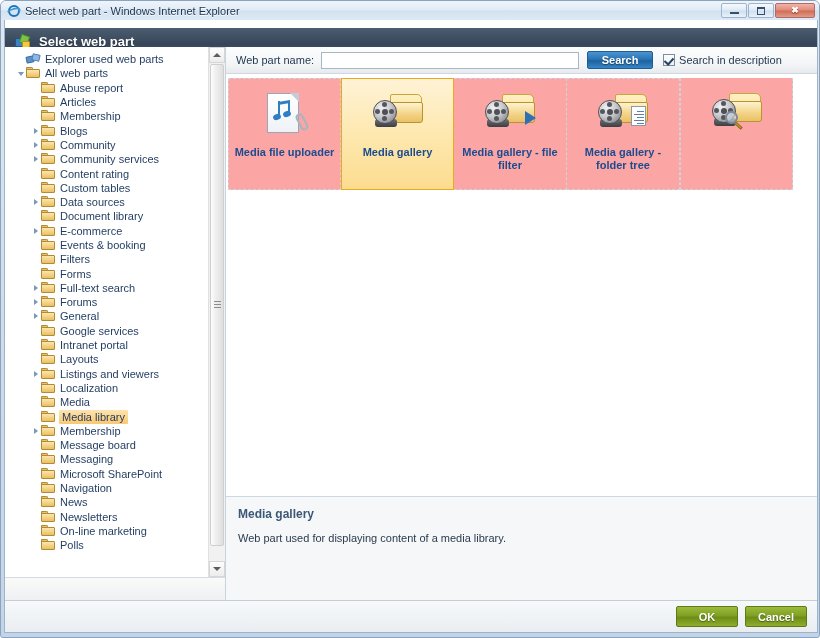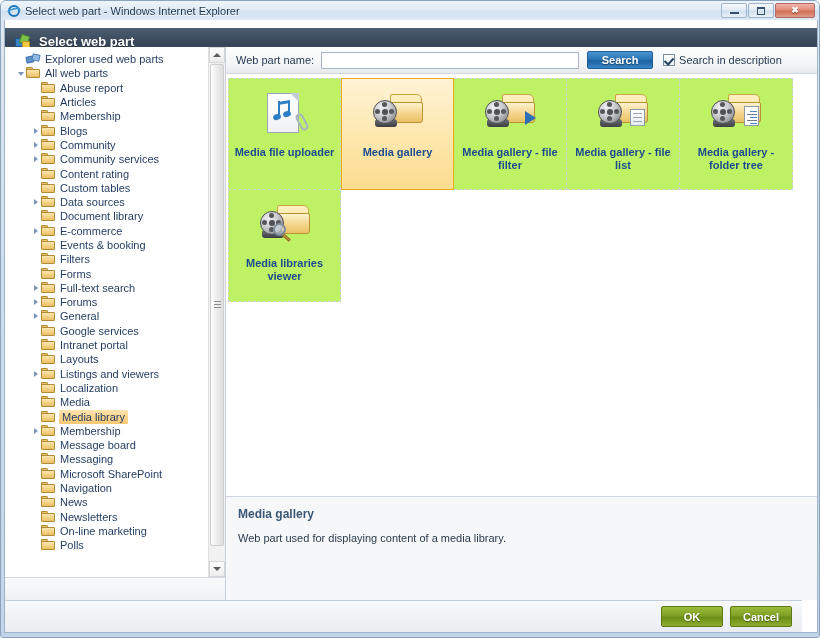--- a/index.html
+++ b/index.html
@@ -283,21 +283,21 @@
   }
   .tile {
     width: 113px; height: 112px;
     box-sizing: border-box;
     border: 1px dashed #cfd4da;
     border-top: none; border-left: none;
     display: flex; flex-direction: column;
     align-items: center; justify-content: flex-start;
     padding-top: 11px;
     cursor: pointer;
-    background: #bef264;
+    background: #fca5a5;
   }
   .tile.first-col { border-left: 1px dashed #cfd4da; }
   .tile.row0 { border-top: 1px dashed #cfd4da; }
   .tile.selected {
     border: 1px solid #eba91c;
     background: linear-gradient(to bottom, #fff3d6 0%, #fde7ac 55%, #fcdc8f 100%);
   }
   .tile-icon { width: 52px; height: 48px; position: relative; margin-bottom: 8px; }
   .tile-label {
     font-size: 11px; font-weight: bold; color: #1c4c8f;
@@ -419,21 +419,21 @@
     box-sizing: border-box;
   }
   #desc-title {
     font-size: 12px; font-weight: bold; color: #3b5876;
     margin-bottom: 11px;
   }
   #desc-text { font-size: 11px; color: #2a3b4d; }
 
   
   #footer {
-    position: absolute; left: 0; right: 15px; bottom: 0; height: 32px;
+    position: absolute; left: 0; right: 0; bottom: 0; height: 32px;
     background: linear-gradient(to bottom, #f7f9fb 0%, #e9edf1 100%);
     border-top: 1px solid #c3ced9;
     display: flex; align-items: center; justify-content: flex-end;
     padding-right: 10px;
     box-sizing: border-box;
   }
   .foot-btn {
     width: 62px; height: 21px;
     margin-left: 7px;
     border: 1px solid #5e7a14;
@@ -861,42 +861,20 @@
                     <span class="disc"></span>
                     <span class="hub"></span>
                     <span class="h h1"></span>
                     <span class="h h2"></span>
                     <span class="h h3"></span>
                     <span class="h h4"></span>
                   </span>
                   <span class="ic-arrow"></span>
                 </span>
                 <span class="tile-label">Media gallery - file filter</span>
-              </div>
-              <div class="tile row0">
-                <span class="tile-icon">
-                  <span class="ic-folder-back"></span>
-                  <span class="ic-folder-front"></span>
-                  <span class="ic-doc">
-                    <i></i>
-                    <i></i>
-                    <i></i>
-                    <i></i>
-                  </span>
-                  <span class="ic-reel">
-                    <span class="base"></span>
-                    <span class="disc"></span>
-                    <span class="hub"></span>
-                    <span class="h h1"></span>
-                    <span class="h h2"></span>
-                    <span class="h h3"></span>
-                    <span class="h h4"></span>
-                  </span>
-                </span>
-                <span class="tile-label">Media gallery - file list</span>
               </div>
               <div class="tile row0">
                 <span class="tile-icon">
                   <span class="ic-folder-back"></span>
                   <span class="ic-folder-front"></span>
                   <span class="ic-tree-doc">
                     <i></i>
                     <i class="r"></i>
                     <i></i>
                     <i class="r"></i>
@@ -925,21 +903,20 @@
                     <span class="h h1"></span>
                     <span class="h h2"></span>
                     <span class="h h3"></span>
                     <span class="h h4"></span>
                   </span>
                   <span class="ic-mag">
                     <span class="handle"></span>
                     <span class="lens"></span>
                   </span>
                 </span>
-                <span class="tile-label">Media libraries viewer</span>
               </div>
             </div>
         </div>
 
         <div id="desc-panel">
           <div id="desc-title">Media gallery</div>
           <div id="desc-text">Web part used for displaying content of a media library.</div>
         </div>
 
       </div>

